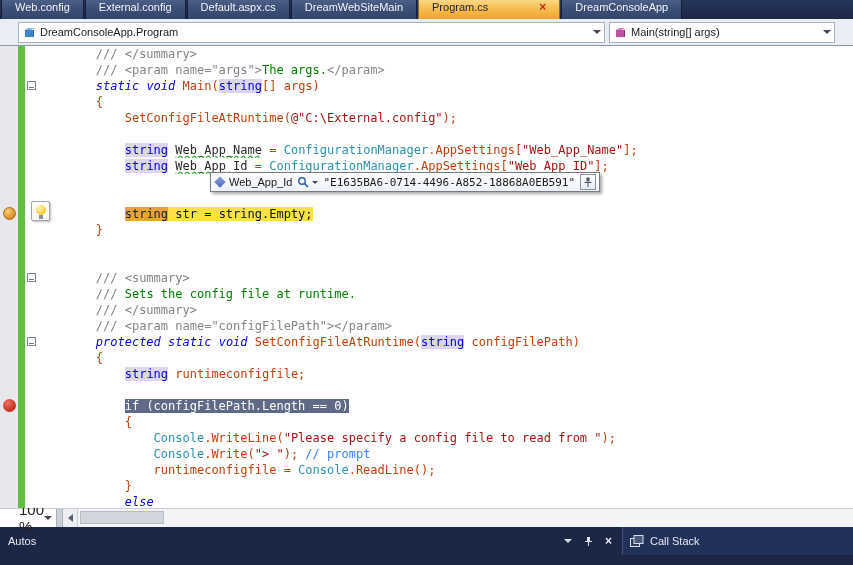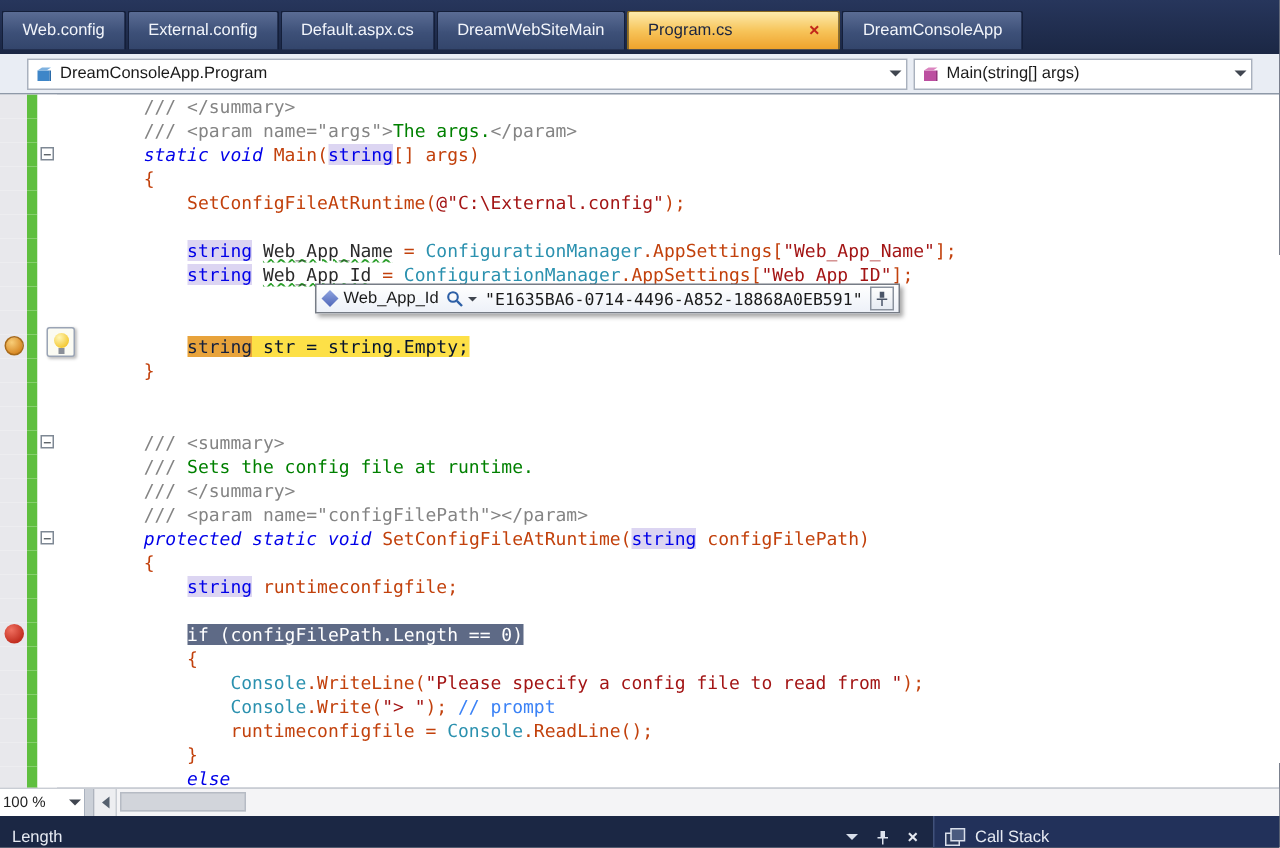--- a/index.html
+++ b/index.html
@@ -1,20 +1,20 @@
 <!DOCTYPE html>
 <html><head>
 <meta charset="utf-8">
 <style>
   * { margin:0; padding:0; box-sizing:border-box; }
   body { background:#0d1526; font-family:"Liberation Sans", sans-serif; }
   .screen { position:relative; width:853px; height:565px; background:#1B2744; overflow:hidden; }
 
   
-  .tabbar { height:36px; display:flex; align-items:center; padding:3px 0 0 1px; background:linear-gradient(#27365C,#1B2744); }
+  .tabbar { height:19px; display:flex; align-items:flex-end; padding:3px 0 0 1px; background:linear-gradient(#27365C,#1B2744); }
   .tab { height:26px; display:flex; align-items:center; padding:0 13px; margin-right:1px;
          font-size:11px; color:#F2F5FB; background:linear-gradient(#5A6C94,#3D5078 55%,#33456B);
          border:1px solid #141F3A; border-bottom:none; border-radius:2px 2px 0 0; cursor:default; white-space:nowrap; }
   .tab.active { background:linear-gradient(#FCEBAC,#F7C45A 50%,#EFA22B); color:#1A2440; border-color:#8A6A1E;gap:44px; }
   .tab-close { margin-left:7px; color:#C3281B; font-weight:bold; font-size:12px; line-height:10px; }
 
   
   .navbar { height:27px; background:#E9EDF4; border-bottom:1px solid #8E99A8; display:flex; align-items:center; padding:2px 18px; gap:4px; }
   .combo { height:21px; background:#FFFFFF; border:1px solid #A9B1BE; display:flex; align-items:center; padding:0 0 0 5px; gap:5px; font-size:11px; color:#1A1A1A; }
   .combo-left { flex:1; }
@@ -60,21 +60,21 @@
   .datatip { position:absolute; left:210px; top:126px; height:20px; display:flex; align-items:center; gap:5px;
              background:linear-gradient(#FFFFFF,#EDF1F8); border:1px solid #767C86; box-shadow:2px 2px 3px rgba(0,0,0,.35);
              padding:0 3px 0 5px; font-family:"Liberation Sans", sans-serif; font-size:11px; color:#1A1A1A; }
   .dt-diamond { width:8px; height:8px; background:linear-gradient(135deg,#8FA4E0,#4F66B8); transform:rotate(45deg); flex:none; }
   .dt-value { font-family:"DejaVu Sans Mono", monospace; font-size:11px; color:#1A1A1A; white-space:nowrap; }
   .dt-pin { width:16px; height:16px; border:1px solid #8A929E; background:linear-gradient(#FDFDFD,#E6EBF2); display:flex; align-items:center; justify-content:center; }
   .dt-mag { display:flex; align-items:center; gap:2px; }
 
   
   .hscroll { height:19px; display:flex; align-items:stretch; background:#E4E6EB; border-top:1px solid #C9CDD4; }
-  .zoom { width:57px; background:#FFFFFF; border-right:1px solid #A9B1BE; display:flex; align-items:center; justify-content:space-between; padding:0 2px; font-size:10px; color:#222; }
+  .zoom { width:57px; background:#FFFFFF; border-right:1px solid #A9B1BE; display:flex; align-items:center; justify-content:space-between; padding:0 19px; font-size:15px; color:#222; }
   .hsplit { width:6px; background:#CBD0D8; border-right:1px solid #AEB4BE; }
   .hbtn { width:15px; display:flex; align-items:center; justify-content:center; background:#EDEEF1; border-right:1px solid #C9CDD4; }
   .tri-left { width:0; height:0; border-top:4px solid transparent; border-bottom:4px solid transparent; border-right:5px solid #55606E; }
   .htrack { flex:1; background:#F4F4F6; position:relative; }
   .hthumb { position:absolute; left:2px; top:2px; height:13px; width:84px; background:#D2D5DB; border:1px solid #B6BBC4; }
 
   
   .bottombar { height:28px; background:#1B2744; display:flex; align-items:stretch; color:#E6EAF2; font-size:11px; }
   .autos-sec { width:622px; display:flex; align-items:center; padding:0 10px 0 8px; }
   .autos-icons { margin-left:auto; display:flex; align-items:center; gap:11px; }
@@ -352,21 +352,21 @@
     <div class="hbtn">
         <span class="tri-left"></span>
       </div>
     <div class="htrack">
       <div class="hthumb"></div>
     </div>
   </div>
 
   <div class="bottombar">
     <div class="autos-sec">
-      <span>Length</span>
+      <span>Autos</span>
       <span class="autos-icons">
         <span class="tri-down light"></span>
         <svg width="11" height="11" viewBox="0 0 11 11">
             <rect x="4" y="1" width="3" height="4" fill="#DDE3EE"></rect>
             <path d="M2 5.5h7M5.5 5.5V10" stroke="#DDE3EE" fill="none"></path>
           </svg>
         <span class="xglyph">×</span>
       </span>
     </div>
     <div class="callstack-sec">

